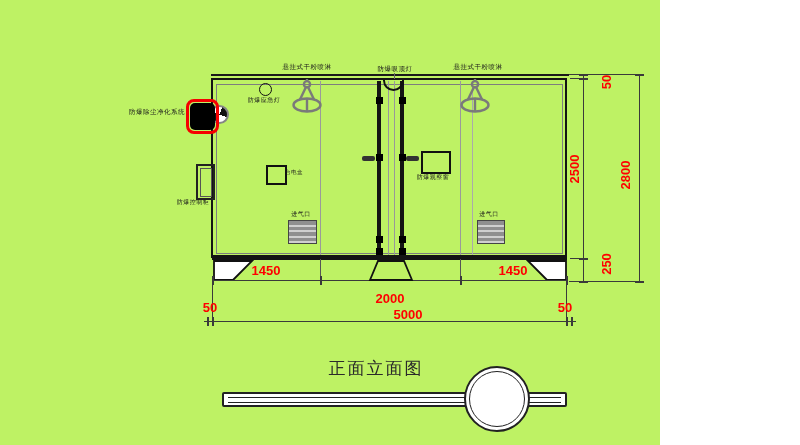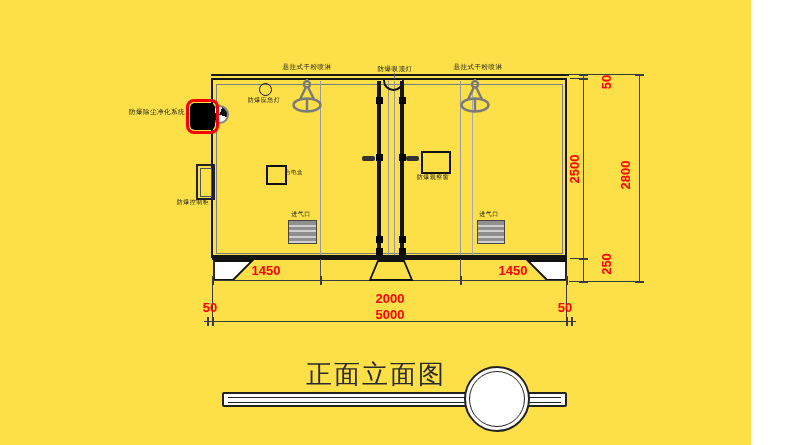--- a/index.html
+++ b/index.html
@@ -1,16 +1,16 @@
 <!DOCTYPE html>
 <html><head>
 <meta charset="utf-8">
 <style>
   html,body{margin:0;padding:0;background:#fff;}
-  .canvas{position:relative;width:751px;height:445px;background:#fde047;overflow:hidden;
+  .canvas{position:relative;width:660px;height:445px;background:#bef264;overflow:hidden;
           font-family:"Liberation Sans",sans-serif;}
   .abs{position:absolute;}
   .lbl{position:absolute;color:#1a1a1a;font-size:6.5px;white-space:nowrap;letter-spacing:.5px;}
   .lbl.c{transform:translateX(-50%);}
   .dim{position:absolute;color:#f00;font-weight:bold;font-size:13px;white-space:nowrap;
        transform:translateX(-50%);letter-spacing:0;}
   .vdim{position:absolute;color:#f00;font-weight:bold;font-size:13px;white-space:nowrap;
         transform:translate(-50%,-50%) rotate(-90deg);}
   .hline{position:absolute;height:1px;background:#3a3a3a;}
   .vline{position:absolute;width:1px;background:#3a3a3a;}
@@ -112,21 +112,21 @@
   <div class="dim" style="left:513px;top:263px;">1450</div>
 
   <div class="vline" style="left:212px;top:284px;height:39px;"></div>
   <div class="vline" style="left:566px;top:284px;height:39px;"></div>
   <div class="hline" style="left:204px;top:321px;width:372px;"></div>
   <div class="tickv" style="left:207px;top:317px;"></div>
   <div class="tickv" style="left:212px;top:317px;"></div>
   <div class="tickv" style="left:566px;top:317px;"></div>
   <div class="tickv" style="left:571px;top:317px;"></div>
   <div class="dim" style="left:210px;top:300px;">50</div>
-  <div class="dim" style="left:390px;top:307px;">5000</div>
+  <div class="dim" style="left:408px;top:307px;">5000</div>
   <div class="dim" style="left:565px;top:300px;">50</div>
 
   <div class="hline" style="left:569px;top:74px;width:72px;"></div>
   <div class="hline" style="left:570px;top:78px;width:16px;"></div>
   <div class="hline" style="left:570px;top:258px;width:16px;"></div>
   <div class="hline" style="left:569px;top:281px;width:72px;"></div>
   <div class="vline" style="left:583px;top:74px;height:208px;"></div>
   <div class="vline" style="left:639px;top:74px;height:208px;"></div>
   <div class="tickh" style="left:579px;top:74px;"></div>
   <div class="tickh" style="left:579px;top:78px;"></div>
@@ -143,21 +143,21 @@
   <div class="lbl c" style="left:395px;top:65px;">防爆吸顶灯</div>
   <div class="lbl c" style="left:478px;top:63px;">悬挂式干粉喷淋</div>
   <div class="lbl c" style="left:264px;top:95.5px;font-size:6px;">防爆应急灯</div>
   <div class="lbl" style="left:129px;top:107.5px;">防爆除尘净化系统</div>
   <div class="lbl c" style="left:193px;top:198px;font-size:6px;">防爆控制柜</div>
   <div class="lbl" style="left:285px;top:169px;font-size:5.5px;">台电盒</div>
   <div class="lbl c" style="left:433px;top:173px;font-size:6px;">防爆观察窗</div>
   <div class="lbl c" style="left:301px;top:210px;font-size:6px;">进气口</div>
   <div class="lbl c" style="left:489px;top:210px;font-size:6px;">进气口</div>
 
-  <div class="abs" style="left:376px;top:357px;transform:translateX(-50%);font-family:'Liberation Serif',serif;font-size:26px;color:#2a2a2a;letter-spacing:2px;white-space:nowrap;text-align:center;">正面立面图</div>
+  <div class="abs" style="left:376px;top:357px;transform:translateX(-50%);font-family:'Liberation Serif',serif;font-size:17px;color:#2a2a2a;letter-spacing:2px;white-space:nowrap;text-align:center;">正面立面图</div>
 
   <div class="abs" style="left:222px;top:392px;width:341px;height:11px;border:2px solid #222;border-radius:2px;background:#fff;">
     <div class="abs" style="left:4px;right:4px;top:2.5px;bottom:2.5px;border-top:1.3px solid #222;border-bottom:1.3px solid #222;"></div>
   </div>
   <div class="abs" style="left:464px;top:366px;width:62px;height:62px;border:2px solid #222;border-radius:50%;background:#fff;z-index:2;">
     <div class="abs" style="left:3px;top:3px;right:3px;bottom:3px;border:1.6px solid #222;border-radius:50%;"></div>
   </div>
 
 </div>
 

